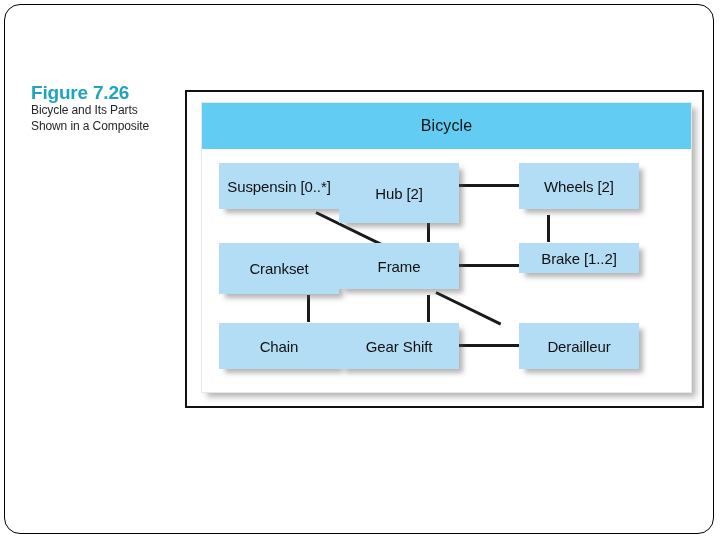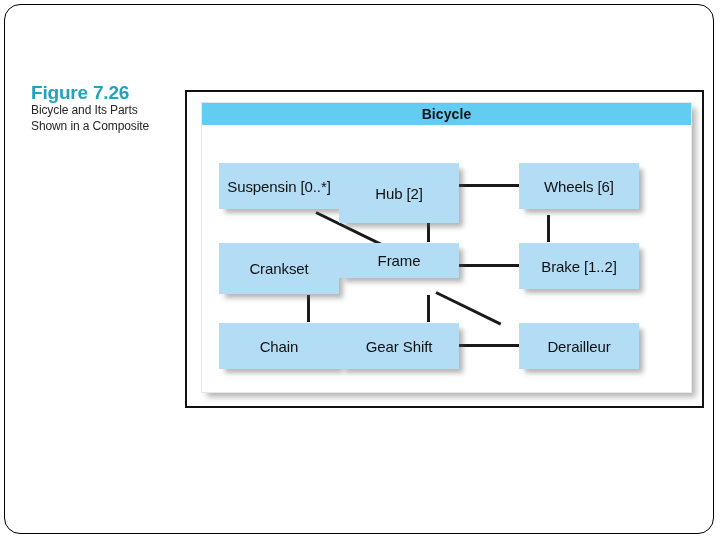--- a/index.html
+++ b/index.html
@@ -73,25 +73,25 @@
     box-sizing: border-box;
     background: #ffffff;
     border: 1px solid #dfe9ee;
     box-shadow: 5px 5px 6px -1px rgba(60,60,60,0.38);
   }
   #composite-header {
     position: absolute;
     left: 0;
     top: 0;
     width: 100%;
-    height: 22px;
+    height: 46px;
     background: #63ccf2;
     color: #121212;
-    font-size: 14px;
-    font-weight: bold;
+    font-size: 16px;
+    font-weight: normal;
     display: flex;
     align-items: center;
     justify-content: center;
     letter-spacing: 0.1px;
   }
   #composite-body {
     position: absolute;
     left: 0;
     top: 30px;
     width: 100%;
@@ -171,32 +171,32 @@
 
         <div class="part" style="left:17px; top:30px; width:120px; height:46px;">
           <span>Suspensin [0..*]</span>
         </div>
 
         <div class="part" style="left:137px; top:30px; width:120px; height:60px;">
           <span>Hub [2]</span>
         </div>
 
         <div class="part" style="left:317px; top:30px; width:120px; height:46px;">
-          <span>Wheels [6]</span>
+          <span>Wheels [2]</span>
         </div>
 
         <div class="part" style="left:17px; top:110px; width:120px; height:51px;">
           <span>Crankset</span>
         </div>
 
-        <div class="part" style="left:137px; top:110px; width:120px; height:35px;">
+        <div class="part" style="left:137px; top:110px; width:120px; height:46px;">
           <span>Frame</span>
         </div>
 
-        <div class="part" style="left:317px; top:110px; width:120px; height:46px;">
+        <div class="part" style="left:317px; top:110px; width:120px; height:30px;">
           <span>Brake [1..2]</span>
         </div>
 
         <div class="part" style="left:17px; top:190px; width:120px; height:46px;">
           <span>Chain</span>
         </div>
 
         <div class="part" style="left:137px; top:190px; width:120px; height:46px;">
           <span>Gear Shift</span>
         </div>

